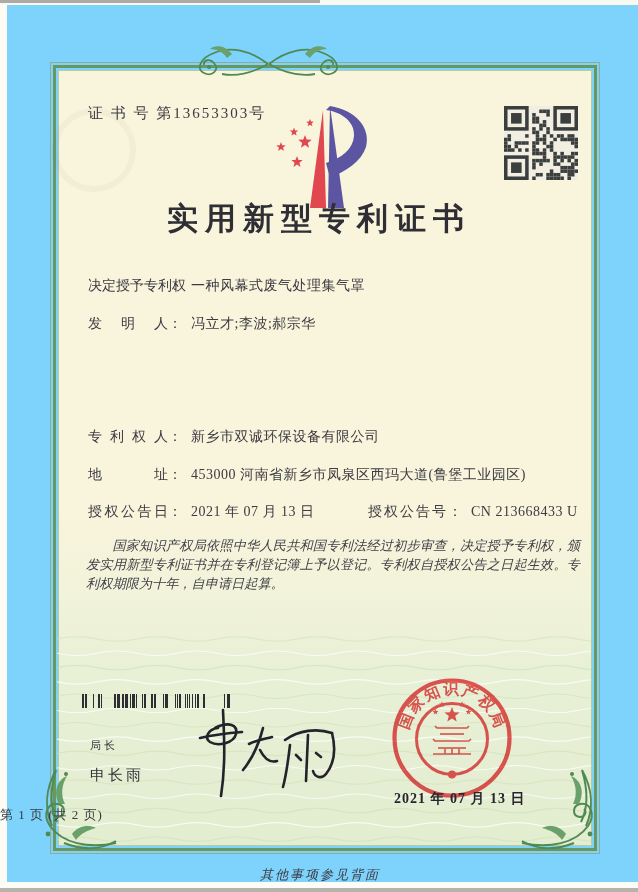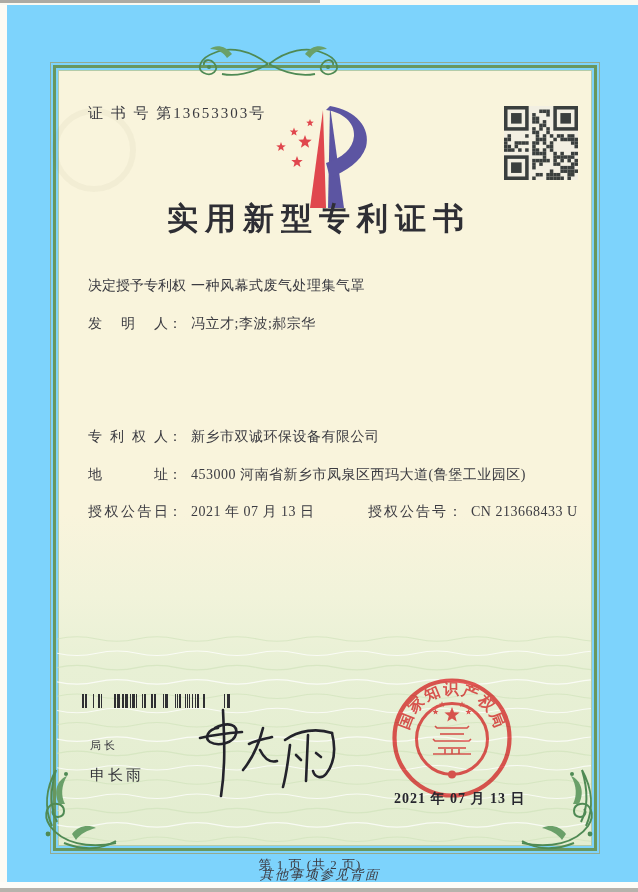--- a/index.html
+++ b/index.html
@@ -35,21 +35,21 @@
          font-style:italic;text-align:justify;}
   .paras p{margin:0;text-indent:2em;}
   
   .director-label{left:90px;top:738px;font-size:11px;color:#33333a;letter-spacing:3px;}
   .director-name{left:90px;top:766px;font-size:15px;color:#33333a;letter-spacing:3px;}
   .sig{left:185px;top:702px;}
   
   .seal{left:377px;top:663px;mix-blend-mode:multiply;}
   .seal-date{left:394px;top:790px;font-size:14px;font-weight:600;color:#26262e;letter-spacing:1px;}
   
-  .page-no{left:0;top:856px;width:620px;text-align:center;font-size:13px;color:#3b3b41;letter-spacing:1px;}
+  .page-no{left:0;top:806px;width:620px;text-align:left;font-size:13px;color:#3b3b41;letter-spacing:1px;}
   .footer-note{left:0;top:866px;width:640px;text-align:center;font-size:13px;color:#3d3d44;
                font-style:italic;letter-spacing:2px;}
   .orn{pointer-events:none;}
   .orn-br{transform:scaleX(-1);}
   svg{display:block;}
 </style>
 </head>
 <body>
 
 <div class="page">
@@ -248,20 +248,21 @@
     <span class="flabel">地址</span><span class="fcolon">：</span><span class="fvalue">453000 河南省新乡市凤泉区西玛大道(鲁堡工业园区)</span>
   </div>
   <div class="abs frow" style="top:503px">
     <span class="flabel">授权公告日</span><span class="fcolon">：</span><span class="fvalue">2021 年 07 月 13 日</span>
   </div>
   <div class="abs grant2" style="top:503px">
     <span class="glabel">授权公告号</span><span class="fcolon">：</span><span class="fvalue">CN 213668433 U</span>
   </div>
 
   <div class="abs paras">
+    <p>国家知识产权局依照中华人民共和国专利法经过初步审查，决定授予专利权，颁发实用新型专利证书并在专利登记簿上予以登记。专利权自授权公告之日起生效。专利权期限为十年，自申请日起算。</p>
   </div>
 
   <svg class="abs" id="barcode" style="left:80px;top:694px;" width="150" height="14" viewBox="0 0 150 14">
       <rect x="2" y="0" width="2" height="14" fill="#2f2f33"></rect>
       <rect x="5" y="0" width="2" height="14" fill="#2f2f33"></rect>
       <rect x="13" y="0" width="1" height="14" fill="#2f2f33"></rect>
       <rect x="18" y="0" width="2" height="14" fill="#2f2f33"></rect>
       <rect x="21" y="0" width="1" height="14" fill="#2f2f33"></rect>
       <rect x="34" y="0" width="2" height="14" fill="#2f2f33"></rect>
       <rect x="37" y="0" width="3" height="14" fill="#2f2f33"></rect>

